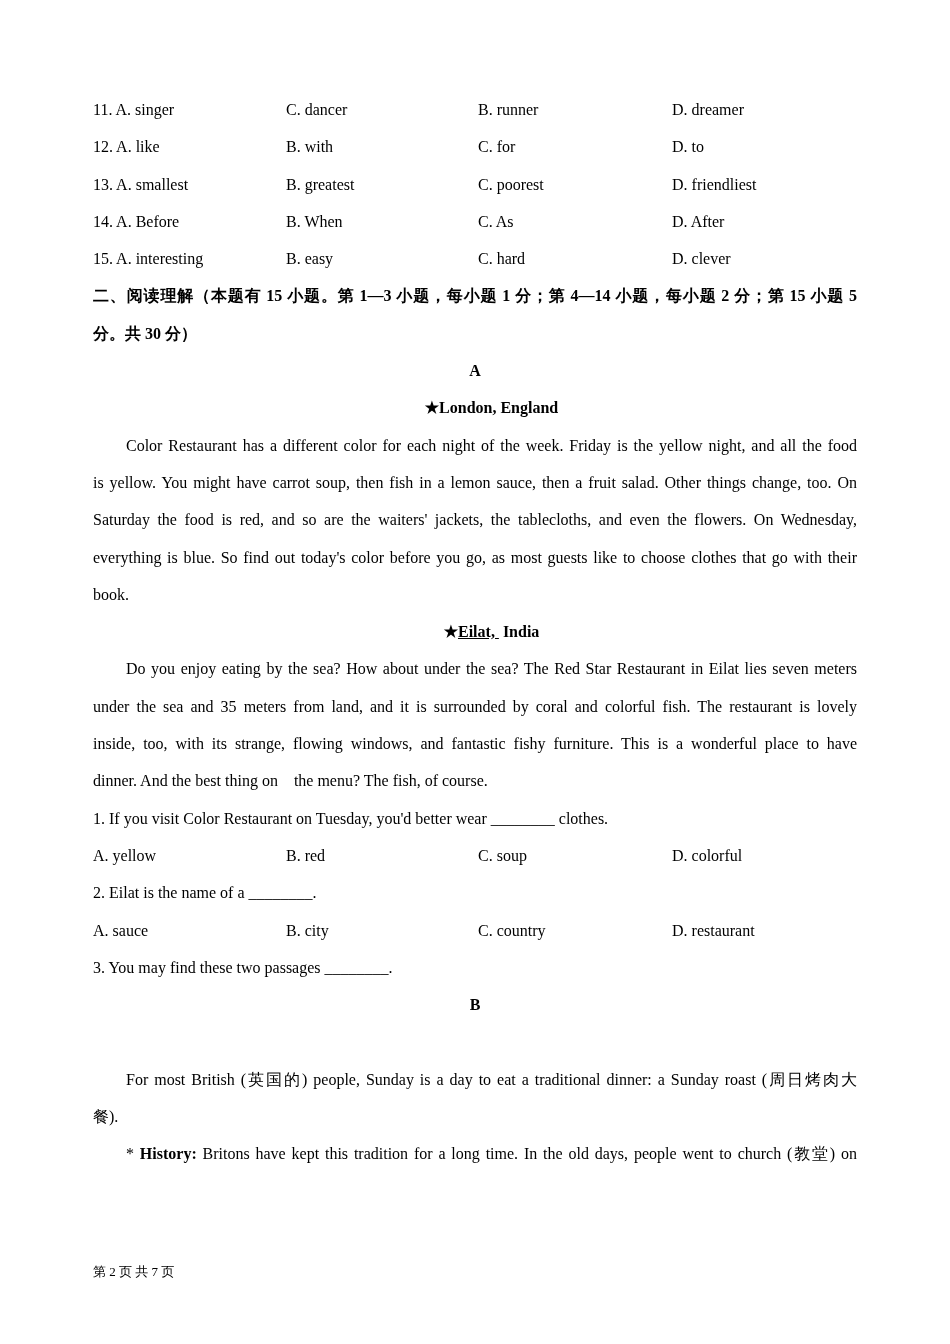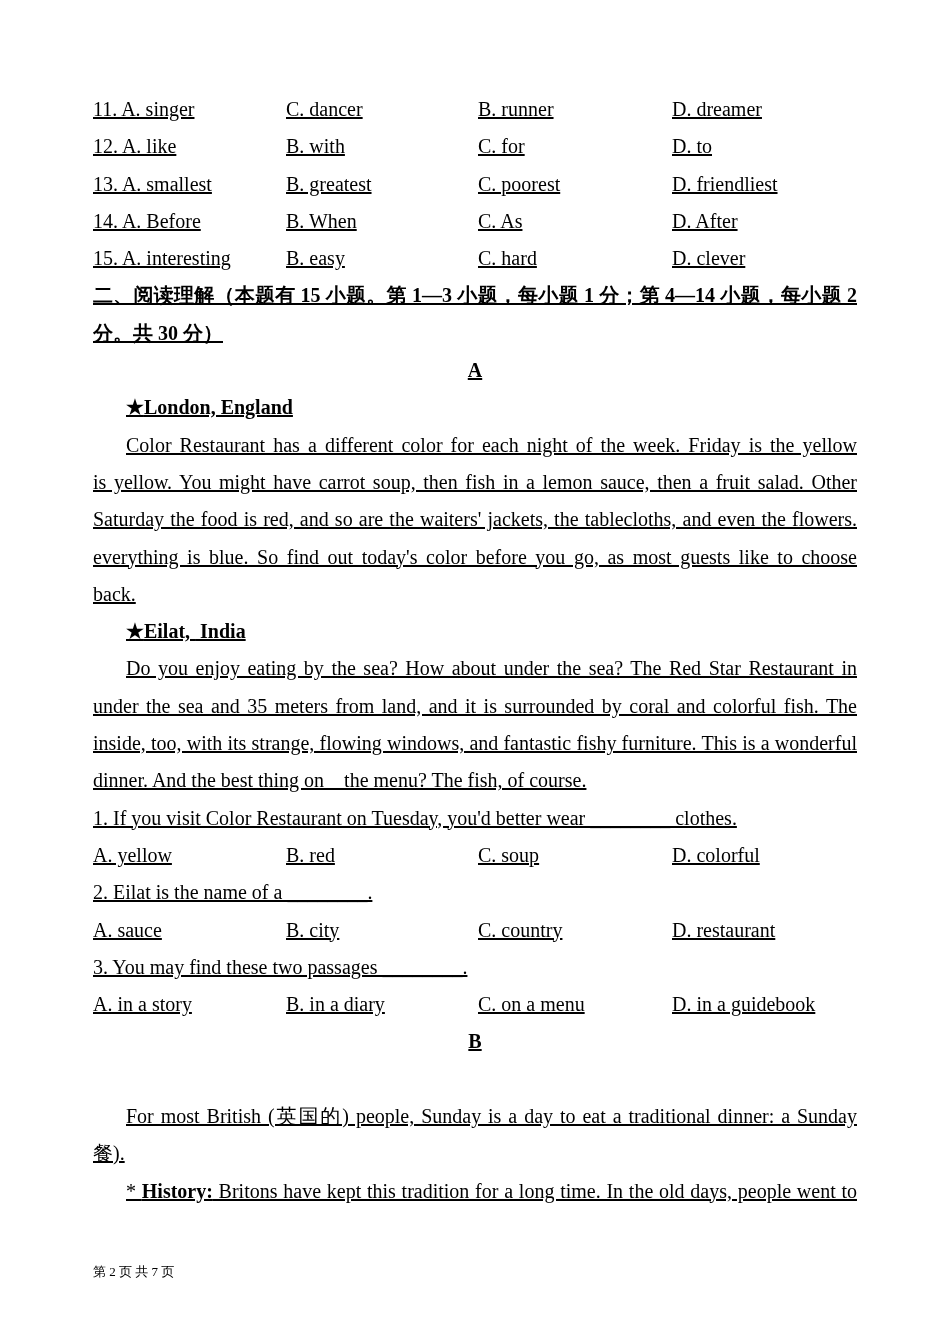--- a/index.html
+++ b/index.html
@@ -12,31 +12,30 @@
   .page {
     position: relative;
     width: 950px; height: 1344px;
     background: #ffffff;
     overflow: hidden;
   }
   .content {
     position: absolute;
     left: 93px; top: 91px;
     width: 764px;
-    font-size: 20px;
+    font-size: 16px;
     line-height: 37.3px;
-    text-decoration: underline;
   }
   .line  { height: 37.3px; white-space: pre; overflow: hidden; }
   .jline {
     height: 37.3px; overflow: hidden;
     text-align: justify;
     text-align-last: justify;
   }
-  .indent { text-indent: 33px; }
+  .indent { text-indent: 33px; text-align: center; }
   .orow {
     display: grid;
     grid-template-columns: 193px 192px 194px auto;
     height: 37.3px;
   }
   .orow > span { white-space: pre; overflow: hidden; }
   .center { text-align: center; }
   .bold { font-weight: bold; }
   .uline { text-decoration: underline; white-space: pre; }
   .footer {
@@ -87,21 +86,21 @@
     <div class="line bold">分。共 30 分）</div>
 
     <div class="line center bold">A</div>
 
     <div class="line indent bold"><span>★</span><span>London, England</span></div>
 
     <div class="jline indent">Color Restaurant has a different color for each night of the week. Friday is the yellow night, and all the food</div>
     <div class="jline">is yellow. You might have carrot soup, then fish in a lemon sauce, then a fruit salad. Other things change, too. On</div>
     <div class="jline">Saturday the food is red, and so are the waiters' jackets, the tablecloths, and even the flowers. On Wednesday,</div>
     <div class="jline">everything is blue. So find out today's color before you go, as most guests like to choose clothes that go with their</div>
-    <div class="line">back.</div>
+    <div class="line">book.</div>
 
     <div class="line indent bold"><span>★</span><span class="uline">Eilat, </span><span> India</span></div>
 
     <div class="jline indent">Do you enjoy eating by the sea? How about under the sea? The Red Star Restaurant in Eilat lies seven meters</div>
     <div class="jline">under the sea and 35 meters from land, and it is surrounded by coral and colorful fish. The restaurant is lovely</div>
     <div class="jline">inside, too, with its strange, flowing windows, and fantastic fishy furniture. This is a wonderful place to have</div>
     <div class="line">dinner. And the best thing on    the menu? The fish, of course.</div>
 
     <div class="line">1. If you visit Color Restaurant on Tuesday, you'd better wear ________ clothes.</div>
     <div class="orow">
@@ -113,26 +112,20 @@
 
     <div class="line">2. Eilat is the name of a ________.</div>
     <div class="orow">
       <span>A. sauce</span>
       <span>B. city</span>
       <span>C. country</span>
       <span>D. restaurant</span>
     </div>
 
     <div class="line">3. You may find these two passages ________.</div>
-    <div class="orow">
-      <span>A. in a story</span>
-      <span>B. in a diary</span>
-      <span>C. on a menu</span>
-      <span>D. in a guidebook</span>
-    </div>
 
     <div class="line center bold">B</div>
 
     <div class="line"></div>
 
     <div class="jline indent">For most British (英国的) people, Sunday is a day to eat a traditional dinner: a Sunday roast (周日烤肉大</div>
     <div class="line">餐).</div>
 
     <div class="jline indent"><span>* </span><span class="bold">History:</span><span> Britons have kept this tradition for a long time. In the old days, people went to church (教堂) on</span></div>
 

